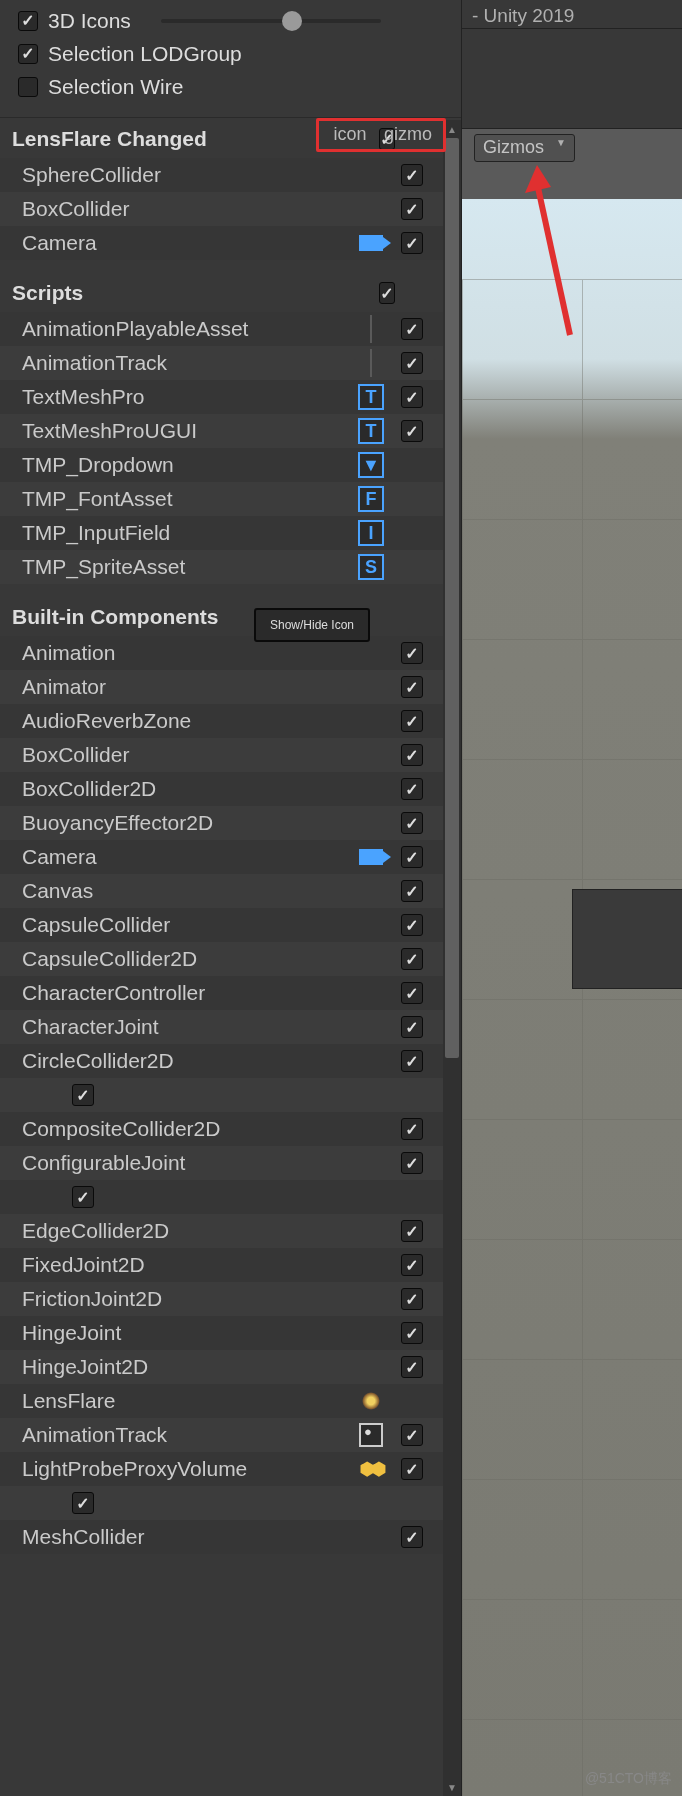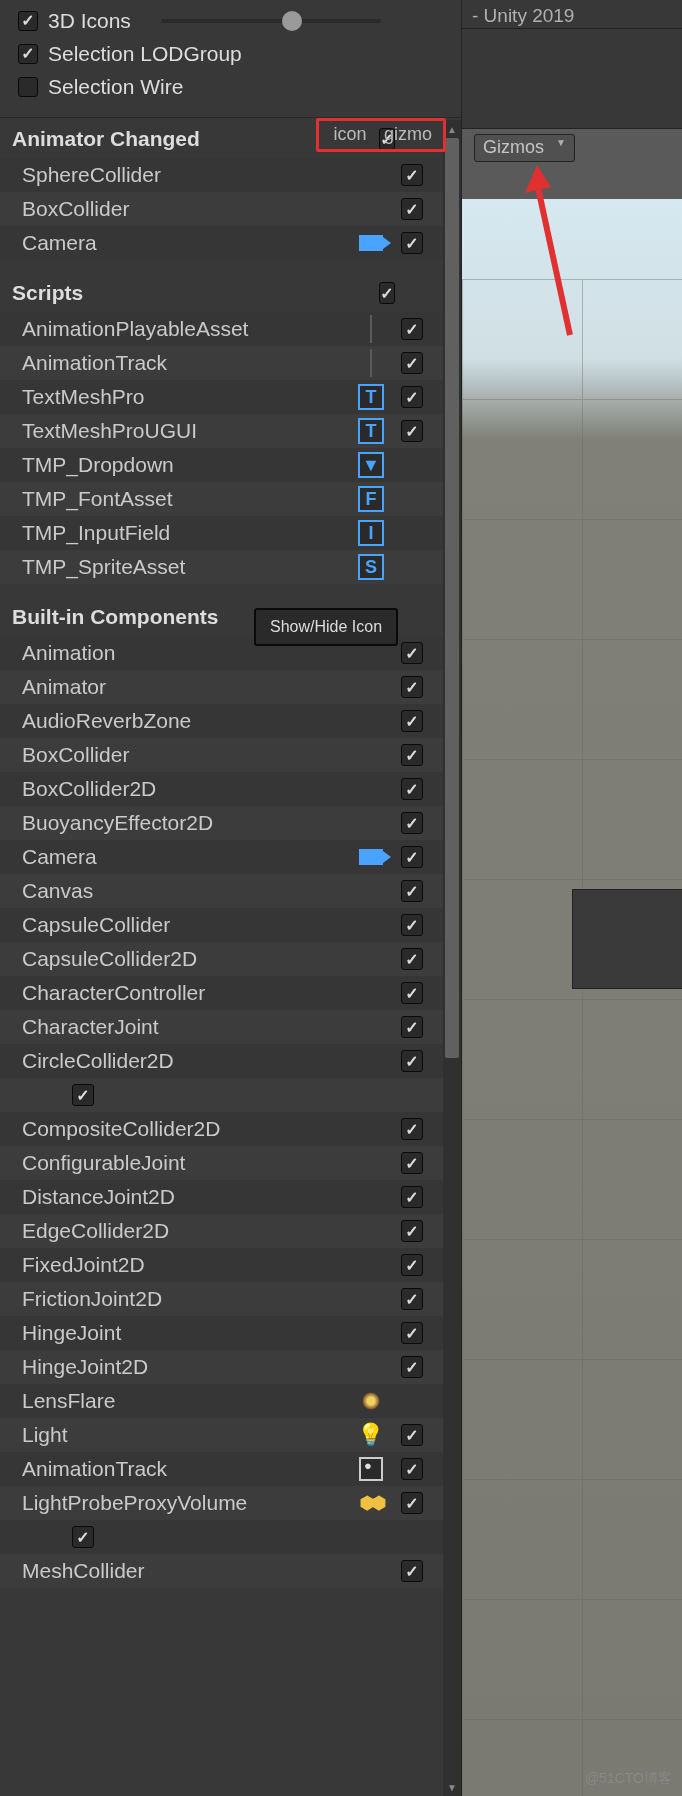--- a/index.html
+++ b/index.html
@@ -53,21 +53,21 @@
 .probe-icon::after { content: "●"; color: #ddd; font-size: 13px; position: absolute; top: -1px; left: 3px; }
 .proxy-icon { color: #f0c040; font-size: 18px; letter-spacing: -4px; }
 
 .scrollbar { position: absolute; top: 0; right: 0; width: 18px; height: 100%; background: #303030; }
 .scroll-track { position: absolute; top: 18px; bottom: 18px; left: 0; width: 18px; background: #303030; }
 .scroll-thumb { position: absolute; top: 0; left: 2px; width: 14px; height: 920px; background: #606060; border-radius: 2px; }
 .scroll-arrow { position: absolute; left: 0; width: 18px; height: 18px; display: flex; align-items: center; justify-content: center; color: #888; font-size: 10px; background: #303030; }
 .sa-up { top: 0; }
 .sa-down { bottom: 0; }
 
-.tooltip { position: absolute; top: 608px; left: 254px; background: #2a2a2a; border: 2px solid #0a0a0a; color: #ddd; font-size: 16px; padding: 8px 14px; border-radius: 3px; z-index: 10; }
+.tooltip { position: absolute; top: 608px; left: 254px; background: #2a2a2a; border: 2px solid #0a0a0a; color: #ddd; font-size: 12px; padding: 8px 14px; border-radius: 3px; z-index: 10; }
 
 .annot-box { position: absolute; top: 118px; left: 316px; width: 130px; height: 34px; border: 3px solid #e03030; border-radius: 2px; z-index: 20; pointer-events: none; }
 .annot-arrow { position: absolute; top: 165px; left: 525px; z-index: 20; pointer-events: none; }
 .watermark { position: absolute; bottom: 8px; right: 10px; color: #888; font-size: 14px; }
 </style>
 </head>
 <body>
 
 <div class="title-bar">
   <span>- Unity 2019</span>
@@ -108,21 +108,21 @@
 
   <div class="scroll-area">
     <div class="col-header">
       <span>icon</span>
       <span>gizmo</span>
     </div>
 
     <div id="sections-container">
         <div class="section">
           <div class="section-title">
-            <span>Animator Changed</span>
+            <span>LensFlare Changed</span>
             <span class="gizmo-cell" style="margin-left:auto;margin-right:20px;">
               <span class="gchk on gchk"></span>
             </span>
           </div>
           <div class="item-row">
       <span class="item-label">SphereCollider</span>
       <span class="icon-cell"></span>
       <span class="gizmo-cell">
               <span class="gchk on"></span>
             </span>
@@ -356,21 +356,20 @@
     </div>
           <div class="item-row">
       <span class="item-label">ConfigurableJoint</span>
       <span class="icon-cell"></span>
       <span class="gizmo-cell">
               <span class="gchk on"></span>
             </span>
       <span style="width:20px"></span>
     </div>
           <div class="item-row">
-      <span class="item-label">DistanceJoint2D</span>
       <span class="icon-cell"></span>
       <span class="gizmo-cell">
               <span class="gchk on"></span>
             </span>
       <span style="width:20px"></span>
     </div>
           <div class="item-row">
       <span class="item-label">EdgeCollider2D</span>
       <span class="icon-cell"></span>
       <span class="gizmo-cell">
@@ -409,30 +408,20 @@
               <span class="gchk on"></span>
             </span>
       <span style="width:20px"></span>
     </div>
           <div class="item-row">
       <span class="item-label">LensFlare</span>
       <span class="icon-cell">
               <span class="flare-icon"></span>
             </span>
       <span class="gizmo-cell"></span>
-      <span style="width:20px"></span>
-    </div>
-          <div class="item-row">
-      <span class="item-label">Light</span>
-      <span class="icon-cell">
-              <span class="light-icon">💡</span>
-            </span>
-      <span class="gizmo-cell">
-              <span class="gchk on"></span>
-            </span>
       <span style="width:20px"></span>
     </div>
           <div class="item-row">
       <span class="item-label">AnimationTrack</span>
       <span class="icon-cell">
               <span class="probe-icon"></span>
             </span>
       <span class="gizmo-cell">
               <span class="gchk on"></span>
             </span>

